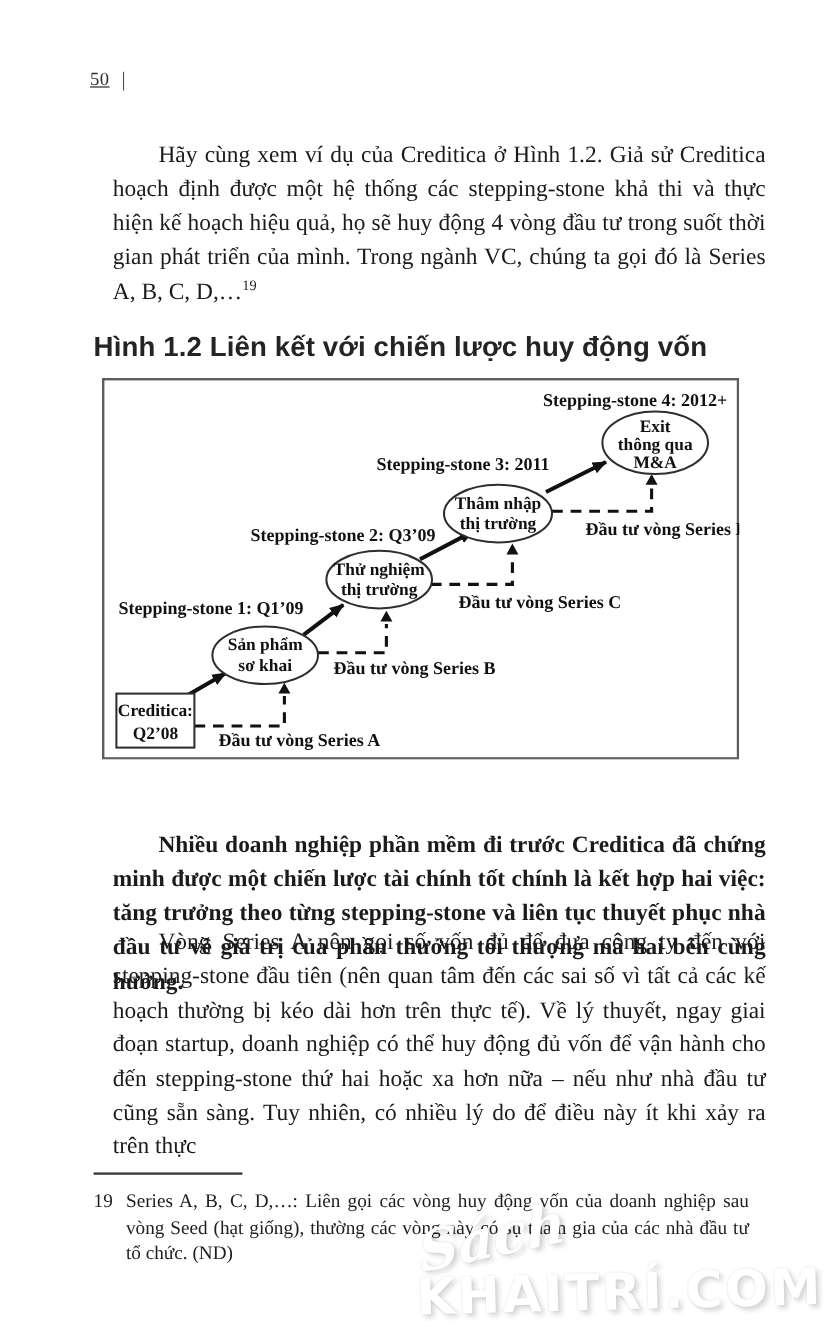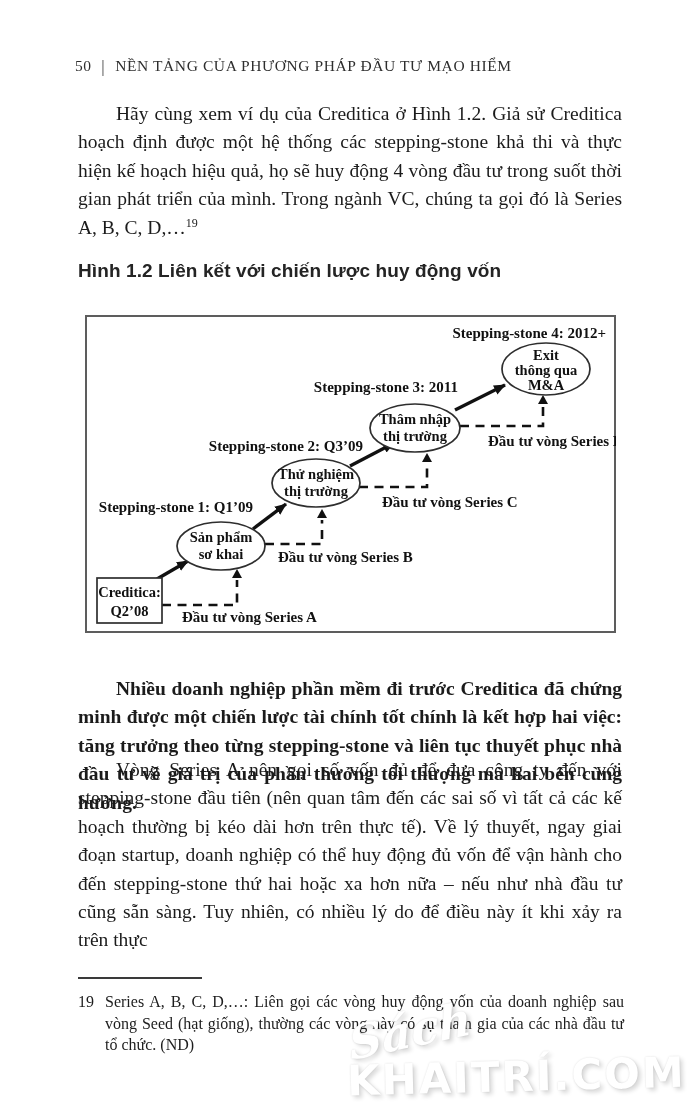--- a/index.html
+++ b/index.html
@@ -7,37 +7,37 @@
     position:relative;
     width:700px;height:1120px;
     background:#ffffff;
     overflow:hidden;
     font-family:"Liberation Serif","DejaVu Serif",serif;
     color:#1c1c1c;
   }
   .running-head{
     position:absolute;left:75px;top:56px;
     font-size:15.5px;letter-spacing:.4px;color:#2e2e2e;
-    display:flex;align-items:baseline;gap:10px;white-space:nowrap;
+    display:flex;align-items:baseline;gap:10px;white-space:nowrap;text-decoration:underline;
   }
   .running-head .sep{font-size:17px;color:#444;transform:translateY(1px);}
   .running-head .rtitle{letter-spacing:.6px;}
   .body-par{
-    position:absolute;left:78px;width:544px;margin:0;
+    position:absolute;left:78px;width:544px;margin:16px;
     font-size:19.5px;line-height:28.4px;text-align:justify;
     text-indent:38px;color:#1b1b1b;
   }
   .p1{top:100px;}
   .p2{top:675px;font-weight:bold;}
   .p3{top:756px;}
   .fn-ref{font-size:12px;line-height:0;vertical-align:super;}
   .fig-caption{
-    position:absolute;left:78px;top:260px;margin:0;
+    position:absolute;left:78px;top:276px;margin:0;
     font-family:"Liberation Sans","DejaVu Sans",sans-serif;
-    font-size:19px;font-weight:bold;color:#242424;letter-spacing:.1px;
+    font-size:23px;font-weight:bold;color:#242424;letter-spacing:.1px;
   }
   .figure-box{position:absolute;left:85px;top:315px;width:531px;height:318px;}
   .fig-border{fill:#fff;stroke:#5d5d5d;stroke-width:2;}
   .node-ellipse{fill:#fff;stroke:#2e2e2e;stroke-width:1.7;}
   .start-rect{fill:#fff;stroke:#2e2e2e;stroke-width:1.7;}
   .node-text{font-family:"Liberation Serif",serif;font-size:14.5px;font-weight:600;fill:#111;text-anchor:middle;}
   .ss-label{font-family:"Liberation Serif",serif;font-size:15px;font-weight:700;fill:#111;text-anchor:end;}
   .round-label{font-family:"Liberation Serif",serif;font-size:15px;font-weight:600;fill:#111;}
   .solid-arrow{stroke:#111;stroke-width:3.4;fill:none;}
   .dashed-line{stroke:#111;stroke-width:2.6;fill:none;stroke-dasharray:9 6.5;}
@@ -67,21 +67,20 @@
   }
 </style>
 </head>
 <body>
 
 <div class="page">
 
   <header class="running-head">
     <span>50</span>
     <span class="sep">|</span>
-    <span class="rtitle">NỀN TẢNG CỦA PHƯƠNG PHÁP ĐẦU TƯ MẠO HIỂM</span>
   </header>
 
   <p class="body-par p1"><span>Hãy cùng xem ví dụ của Creditica ở Hình 1.2. Giả sử Creditica hoạch định được một hệ thống các stepping-stone khả thi và thực hiện kế hoạch hiệu quả, họ sẽ huy động 4 vòng đầu tư trong suốt thời gian phát triển của mình. Trong ngành VC, chúng ta gọi đó là Series A, B, C, D,…</span><sup class="fn-ref">19</sup></p>
 
   <h2 class="fig-caption">Hình 1.2 Liên kết với chiến lược huy động vốn</h2>
 
   <div class="figure-box">
     <svg viewBox="0 0 531 318" width="531" height="318">
       <defs>
         <marker id="arrowhead" markerUnits="userSpaceOnUse" markerWidth="14" markerHeight="12" refX="11" refY="5" orient="auto">

